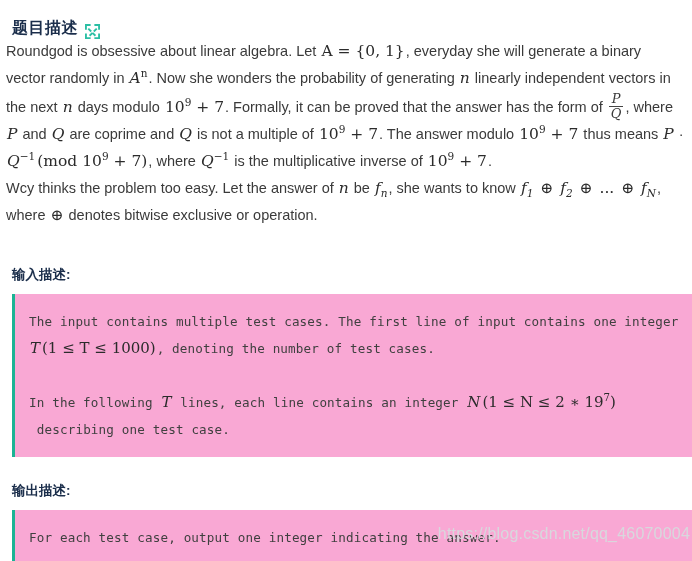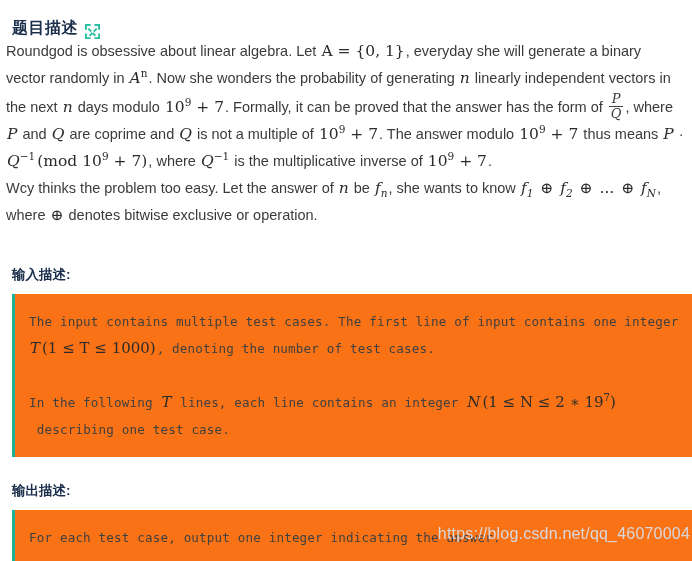--- a/index.html
+++ b/index.html
@@ -110,21 +110,21 @@
     font-weight: bold;
     color: #1b2e4b;
     line-height: 20px;
   }
   .head-gap-in { margin-top: 36px; }
   .head-gap-out { margin-top: 24px; }
 
   
   .codeblock {
     margin: 9px 0 0 12px;
-    background: #f97316;
+    background: #f9a8d4;
     border-left: 3px solid #1bb394;
     padding: 14px 10px 14px 14px;
     box-sizing: border-box;
     width: 680px;
   }
   .codeblock .line {
     font-family: "DejaVu Sans Mono", "Liberation Mono", monospace;
     font-size: 12.6px;
     line-height: 27px;
     color: #404040;

